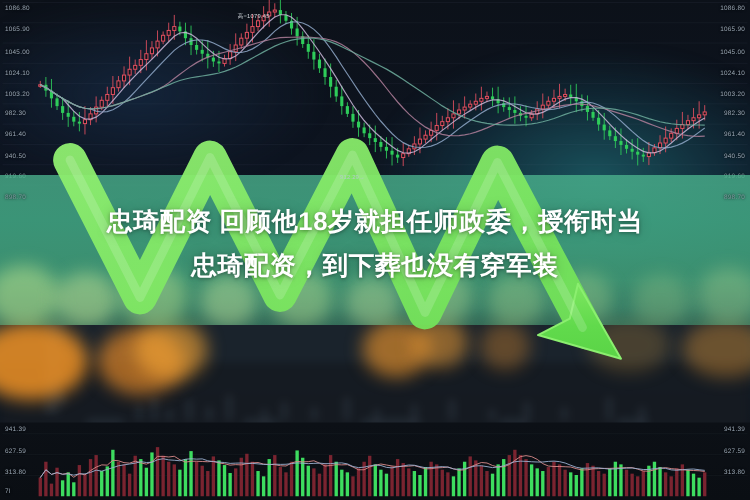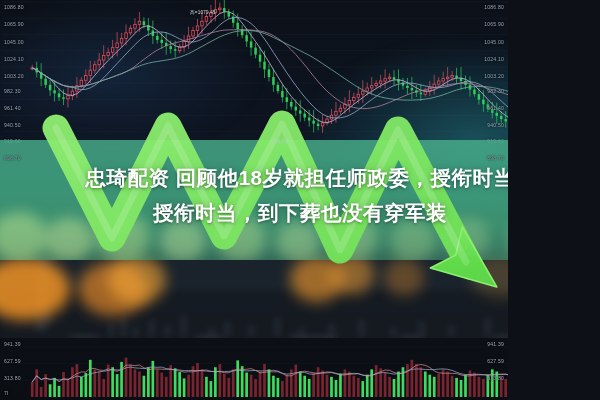--- a/index.html
+++ b/index.html
@@ -1,19 +1,19 @@
 <!DOCTYPE html>
 <html><head>
 <meta charset="utf-8">
 <style>
   * { margin:0; padding:0; box-sizing:border-box; }
   html,body{ width:600px; height:400px; overflow:hidden; background:#0d1117;
     font-family:"Liberation Sans","DejaVu Sans",sans-serif; }
 
-  #stage{ position:relative; width:508px; height:400px; overflow:hidden;
+  #stage{ position:relative; width:600px; height:400px; overflow:hidden;
           background:#0b1017; }
 
   
   .bg-base{ position:absolute; inset:0;
     background:
       linear-gradient(180deg, #0c1119 0%, #0d1420 32%, #11202b 52%,
                       #16313a 62%, #14262f 70%, #101820 80%, #0b1016 100%);
   }
   
   .glow-teal{ position:absolute; left:300px; top:40px; width:320px; height:170px;
@@ -451,21 +451,21 @@
       <g transform="translate(470,266) rotate(38)">
         <path d="M -30,-26 L 34,0 L -30,26 L -18,0 Z" fill="url(#gArrow)" stroke="#8bef6f" stroke-width="1.6" stroke-linejoin="round"></path>
       </g>
 
       <path d="M 56,128 L 112,238 L 168,126 L 224,236 L 282,124 L 340,250 L 398,130 L 466,262" fill="none" stroke="rgba(255,255,255,.16)" stroke-width="7" stroke-linecap="round" stroke-linejoin="round"></path>
     </svg>
   </div>
 
   <div class="headline">
     <span class="l1">忠琦配资 回顾他18岁就担任师政委，授衔时当</span>
-    <span class="l2">授衔时当，到下葬也没有穿军装</span>
+    <span class="l2">忠琦配资，到下葬也没有穿军装</span>
   </div>
 
   <div class="chart-vol">
     <svg id="svg-vol" width="600" height="62" viewBox="0 0 600 62">
         <line x1="2" x2="598" y1="9" y2="9" stroke="rgba(120,140,160,.08)" stroke-width="0.6"></line>
         <line x1="2" x2="598" y1="25.66684370983333" y2="25.66684370983333" stroke="rgba(120,140,160,.08)" stroke-width="0.6"></line>
         <line x1="2" x2="598" y1="42.33315629016667" y2="42.33315629016667" stroke="rgba(120,140,160,.08)" stroke-width="0.6"></line>
         <rect x="30.893333333333334" y="44.12837400014872" width="2.68" height="14.871625999851283" fill="#7a2430"></rect>
         <rect x="35.36" y="31.381266000276185" width="2.68" height="27.618733999723815" fill="#7a2430"></rect>
         <rect x="39.82666666666667" y="48.908539500100915" width="2.68" height="10.091460499899085" fill="#7a2430"></rect>

